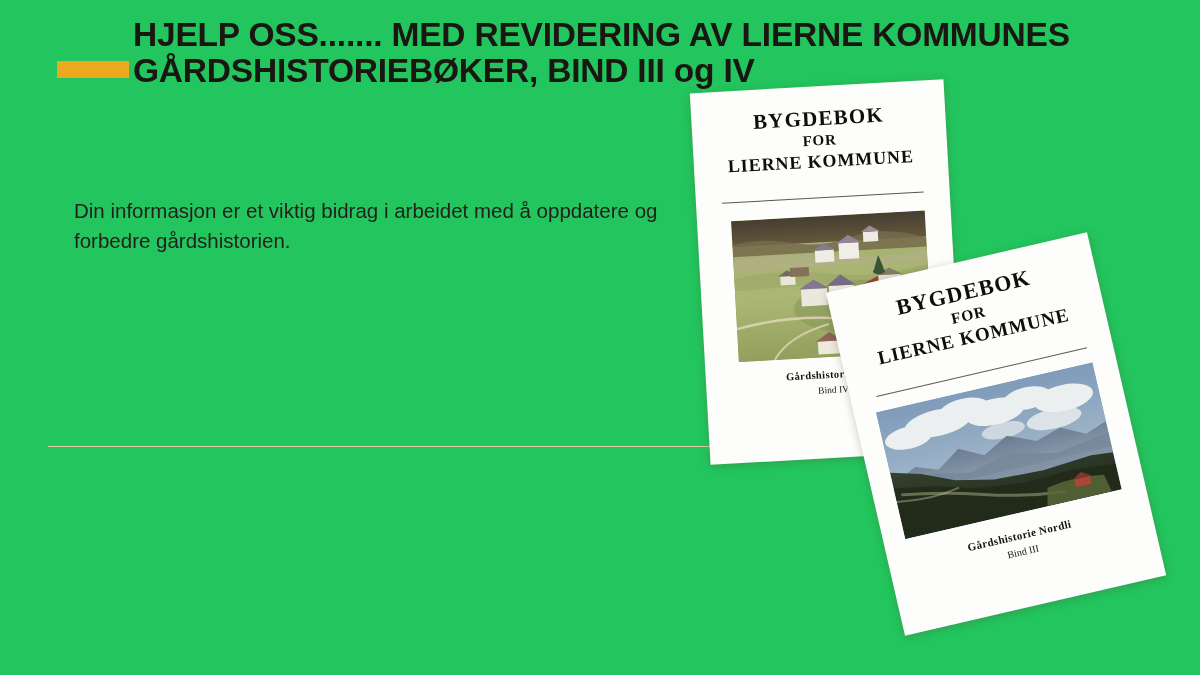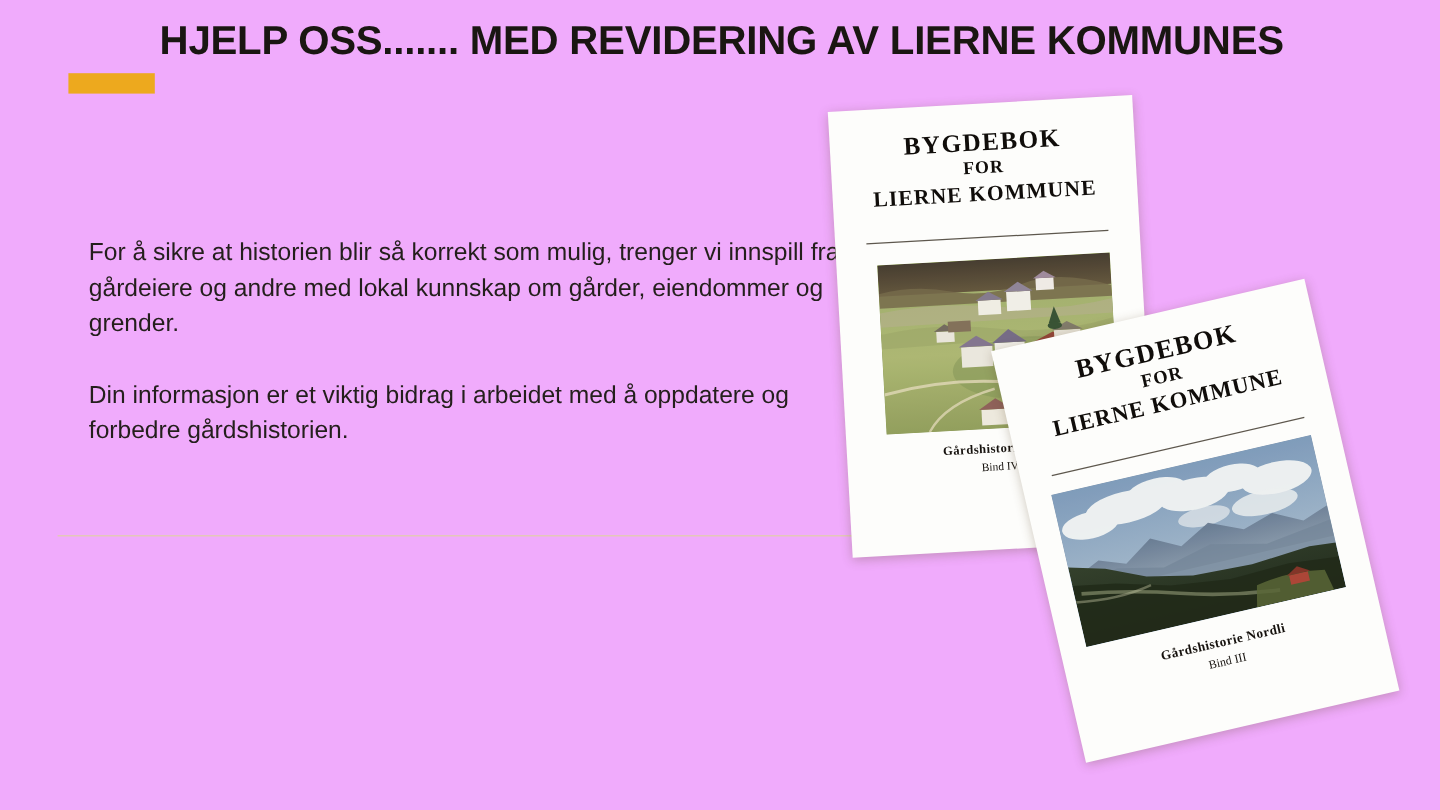--- a/index.html
+++ b/index.html
@@ -9,21 +9,21 @@
   }
   body {
     font-family: "Liberation Sans", sans-serif;
   }
 
   #slide {
     position: relative;
     width: 1200px;
     height: 675px;
     overflow: hidden;
-    background: #f0abfc;
+    background: #22c55e;
   }
 
   
   #accent-bar {
     position: absolute;
     left: 57px;
     top: 61px;
     width: 72px;
     height: 17px;
     background: #eda91e;
@@ -177,24 +177,24 @@
 </style>
 </head>
 <body>
 
 <div id="slide">
 
   <div id="accent-bar"></div>
 
   <div id="title-block">
     <div class="title-line">HJELP OSS....... MED REVIDERING AV LIERNE KOMMUNES</div>
+    <div class="title-line">GÅRDSHISTORIEBØKER, BIND III og IV</div>
   </div>
 
   <div id="body-copy">
-    <p class="para">For å sikre at historien blir så korrekt som mulig, trenger vi innspill fra gårdeiere og andre med lokal kunnskap om gårder, eiendommer og grender.</p>
     <p class="para">Din informasjon er et viktig bidrag i arbeidet med å oppdatere og forbedre gårdshistorien.</p>
   </div>
 
   <div id="divider"></div>
 
   <div class="book" id="book-sorli">
     <div class="book-inner">
       <div class="book-title-wrap">
         <div class="bk-line1">BYGDEBOK</div>
         <div class="bk-line2">FOR</div>

